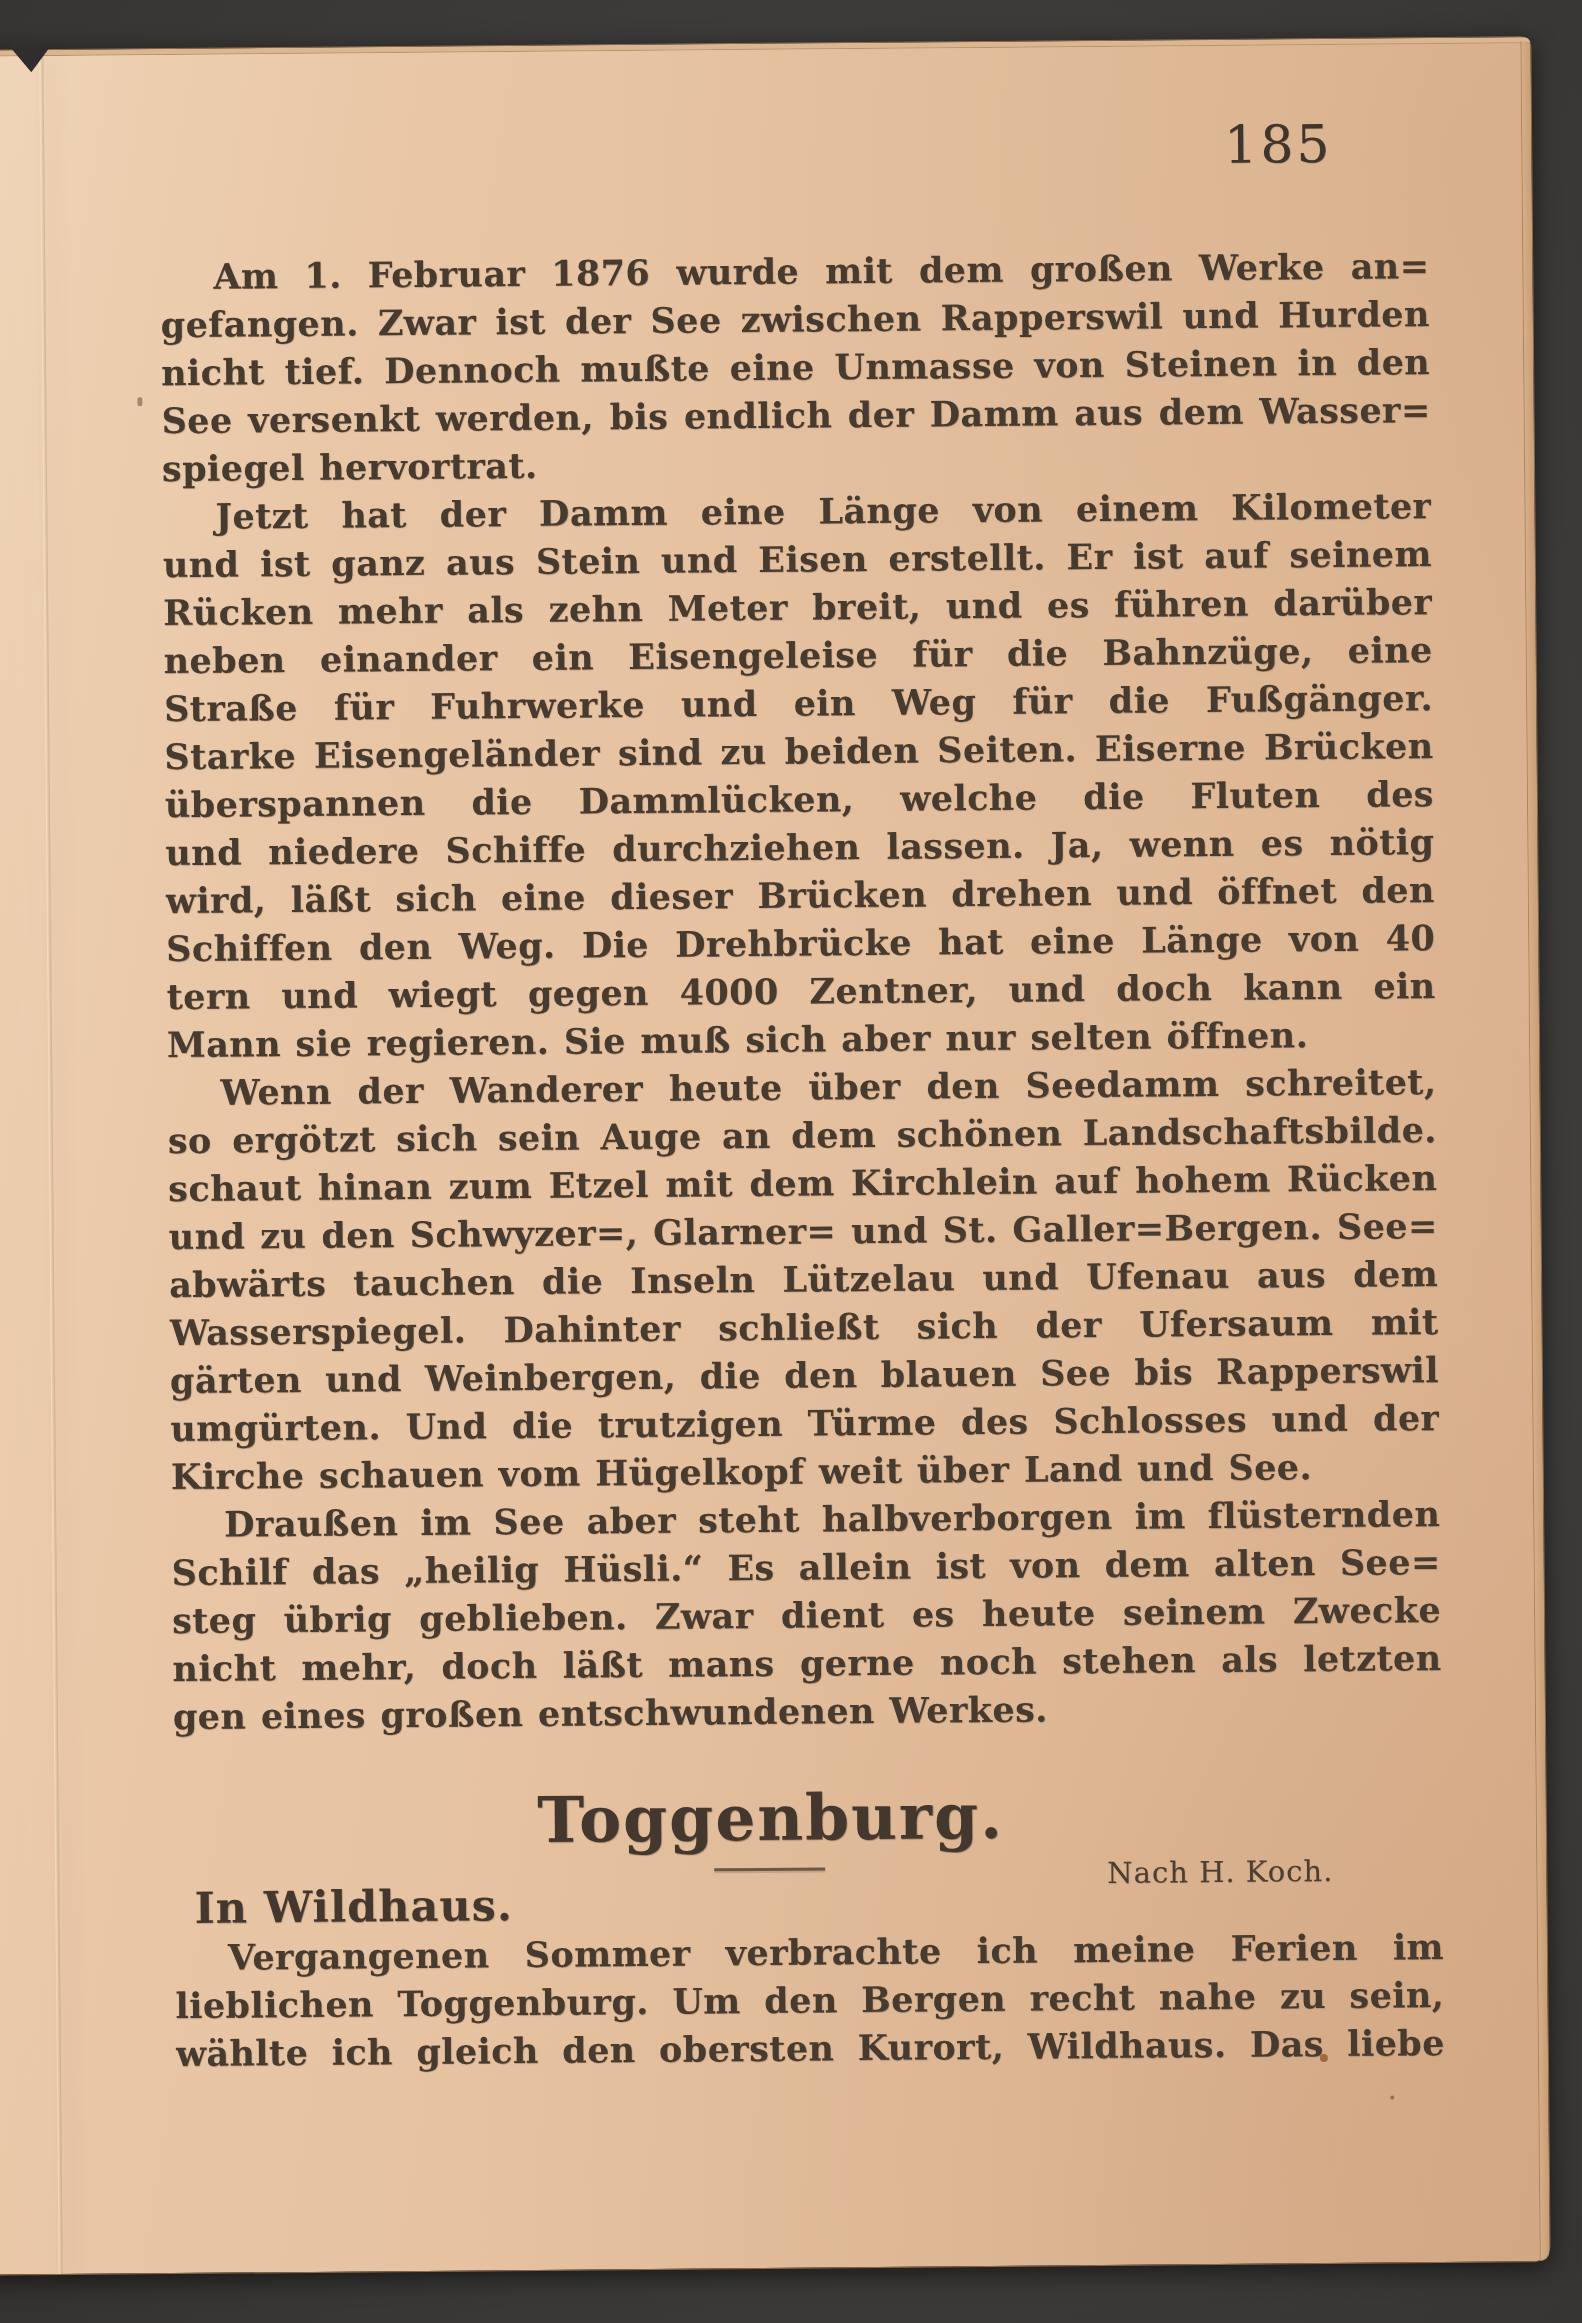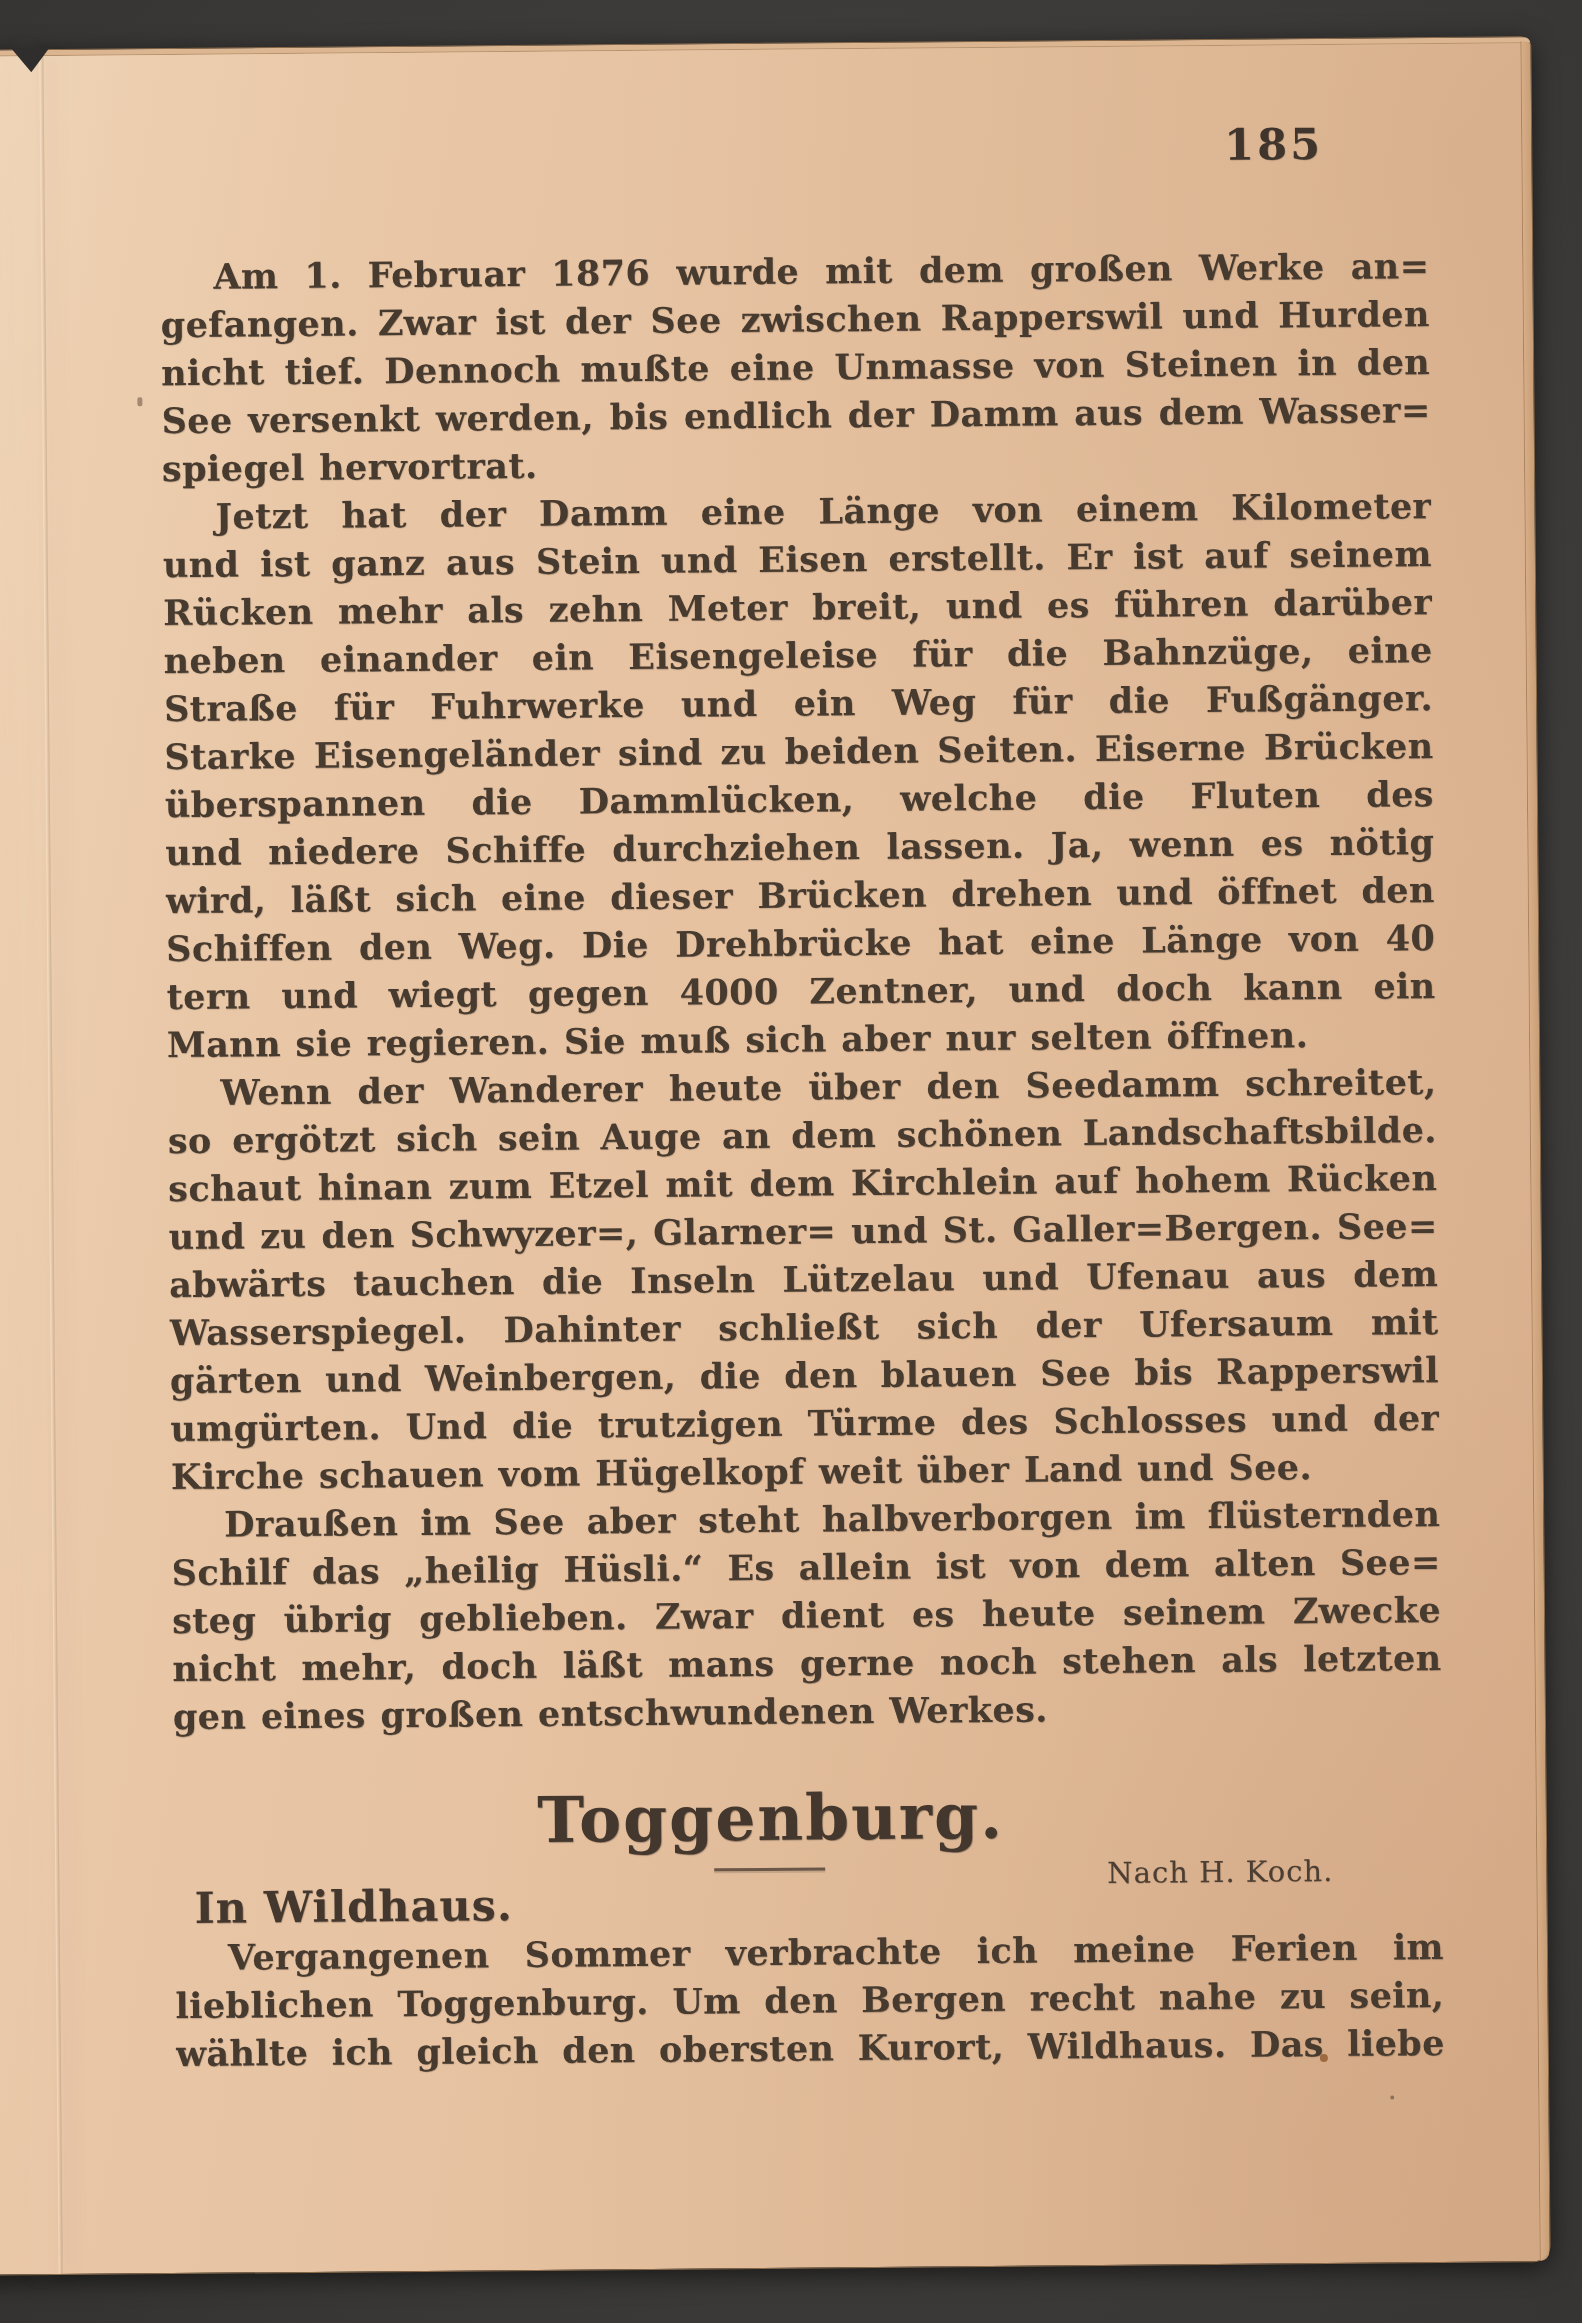--- a/index.html
+++ b/index.html
@@ -25,23 +25,22 @@
     border-left:1px solid rgba(125,92,60,.45);border-radius:0 8px 14px 0;}
   .crease{position:absolute;top:0;bottom:0;left:85px;width:4px;
     background:linear-gradient(to right, rgba(255,238,214,.55), rgba(138,98,66,.28));
     box-shadow:-18px 0 22px rgba(255,240,220,.25), 10px 0 18px rgba(140,100,66,.10);}
   .notch{position:absolute;left:57px;top:-2px;width:38px;height:24px;
     background:#2f2e2c;clip-path:polygon(0 0,100% 0,52% 100%);}
   .speck{position:absolute;border-radius:50%;}
 
   .pagenum{
     position:absolute;left:1269px;top:81px;width:109px;
-    font-size:43px;line-height:48px;color:#3f352c;letter-spacing:3px;
+    font-size:52px;line-height:48px;color:#3f352c;letter-spacing:3px;
     text-shadow:0.5px 0.5px 0.8px rgba(60,45,35,.45);
-    font-weight:bold;
   }
   .bodytext, .closingtext{
     position:absolute;left:204px;width:1269px;color:#473a2f;
     font-weight:bold;font-size:35px;line-height:48px;letter-spacing:0.4px;word-spacing:2px;
     text-shadow:0.5px 0.6px 0.9px rgba(70,52,38,.40);
   }
   .bodytext{top:204px;}
   .closingtext{top:1885px;}
   .para{margin:0;}
   .line{height:48px;text-align:justify;text-align-last:justify;overflow:hidden;}

